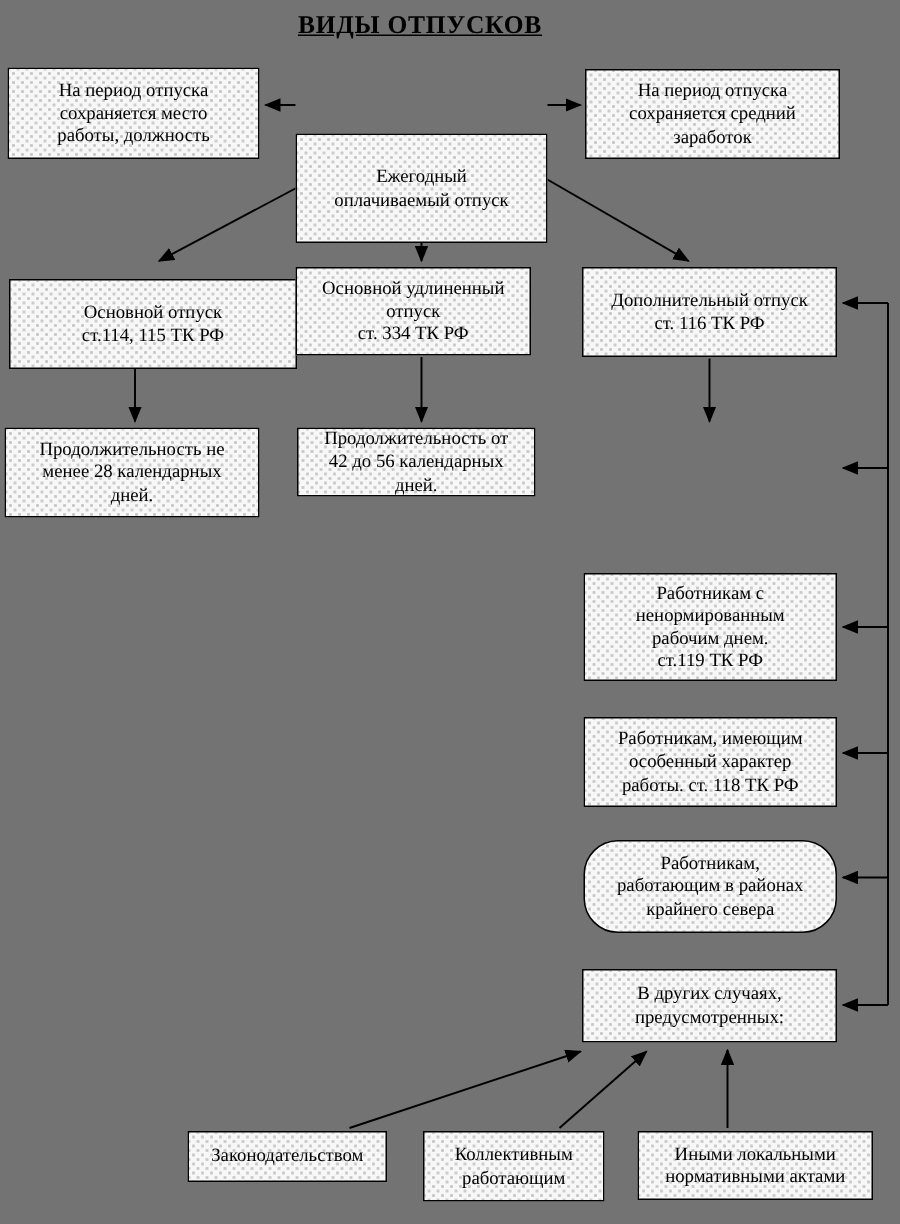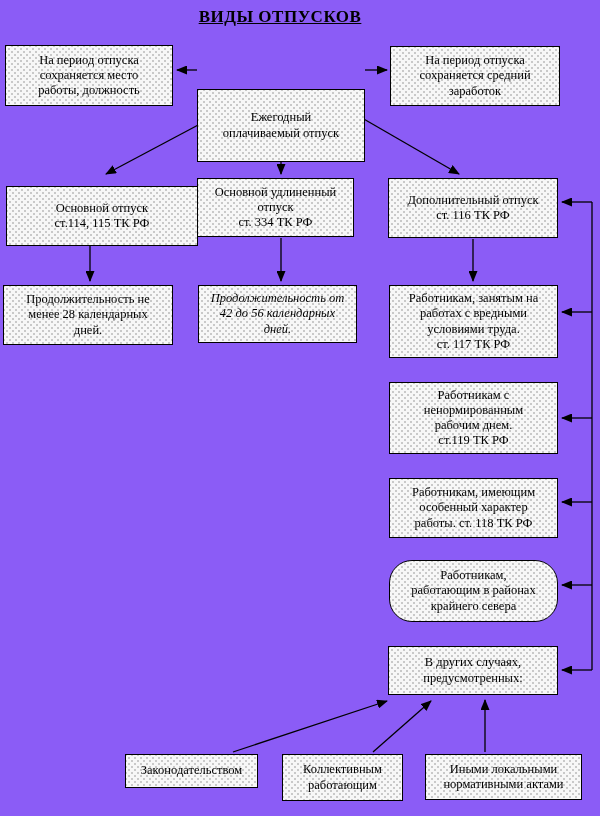--- a/index.html
+++ b/index.html
@@ -1,19 +1,19 @@
 <!DOCTYPE html>
 <html><head>
 <meta charset="utf-8">
 <style>
   html,body{margin:0;padding:0;background:#ffffff;}
   #canvas{
     position:relative;
     width:600px;height:816px;
-    background:#8b5cf6;
+    background:#737373;
     font-family:"Liberation Serif","DejaVu Serif",serif;
     color:#000;
     overflow:hidden;
   }
   .title{
     position:absolute;left:130px;top:7px;width:300px;
     text-align:center;font-weight:bold;font-size:17px;
     letter-spacing:.5px;text-decoration:underline;
   }
   svg.wires{position:absolute;left:0;top:0;z-index:0;}
@@ -31,21 +31,21 @@
     font-size:12.5px;line-height:1.22;padding:2px 3px;
   }
   
   .b-keep-place       {left:5px;  top:45px;  width:168px; height:61px;}
   .b-annual-paid      {left:197px;top:45px;  width:168px; height:73px;margin-top:44px;}
   .b-keep-salary      {left:390px;top:46px;  width:170px; height:60px;}
   .b-main-leave       {left:6px;  top:186px; width:192px; height:60px;}
   .b-extended-main    {left:197px;top:178px; width:157px; height:59px;}
   .b-additional       {left:388px;top:178px; width:170px; height:60px;}
   .b-dur28            {left:3px;  top:285px; width:170px; height:60px;}
-  .b-dur4256          {left:198px;top:285px; width:159px; height:58px;font-style:italic;}
+  .b-dur4256          {left:198px;top:285px; width:159px; height:46px;}
   .b-harmful          {left:389px;top:285px; width:169px; height:73px;}
   .b-irregular        {left:389px;top:382px; width:169px; height:72px;}
   .b-special          {left:389px;top:478px; width:169px; height:60px;}
   .b-north            {left:389px;top:560px; width:169px; height:62px;border-radius:23px;}
   .b-other            {left:388px;top:646px; width:170px; height:49px;}
   .b-legislation      {left:125px;top:754px; width:133px; height:34px;}
   .b-collective       {left:282px;top:754px; width:121px; height:47px;}
   .b-local-acts       {left:425px;top:754px; width:157px; height:46px;}
 </style>
 </head>
@@ -104,24 +104,20 @@
 ст. 334 ТК РФ</div>
   <div class="box b-additional">Дополнительный отпуск
 ст. 116 ТК РФ</div>
 
   <div class="box b-dur28">Продолжительность не
 менее 28 календарных
 дней.</div>
   <div class="box b-dur4256">Продолжительность от
 42 до 56 календарных
 дней.</div>
-  <div class="box b-harmful">Работникам, занятым на
-работах с вредными
-условиями труда.
-ст. 117 ТК РФ</div>
 
   <div class="box b-irregular">Работникам с
 ненормированным
 рабочим днем.
 ст.119 ТК РФ</div>
   <div class="box b-special">Работникам, имеющим
 особенный характер
 работы. ст. 118 ТК РФ</div>
   <div class="box b-north">Работникам,
 работающим в районах

